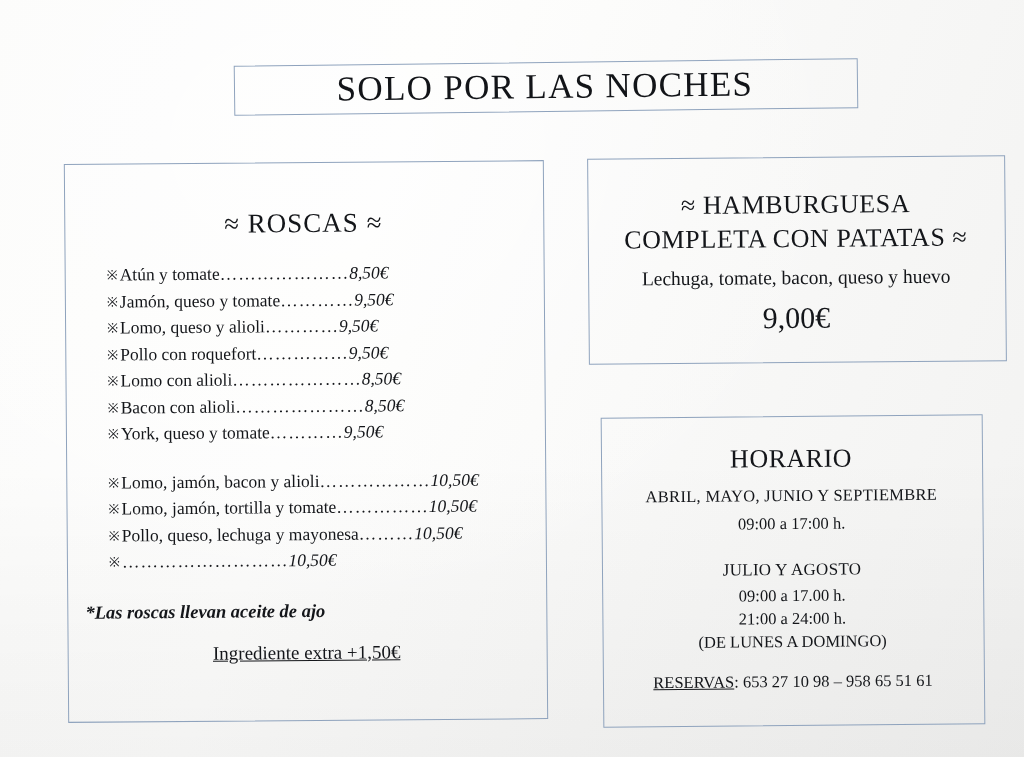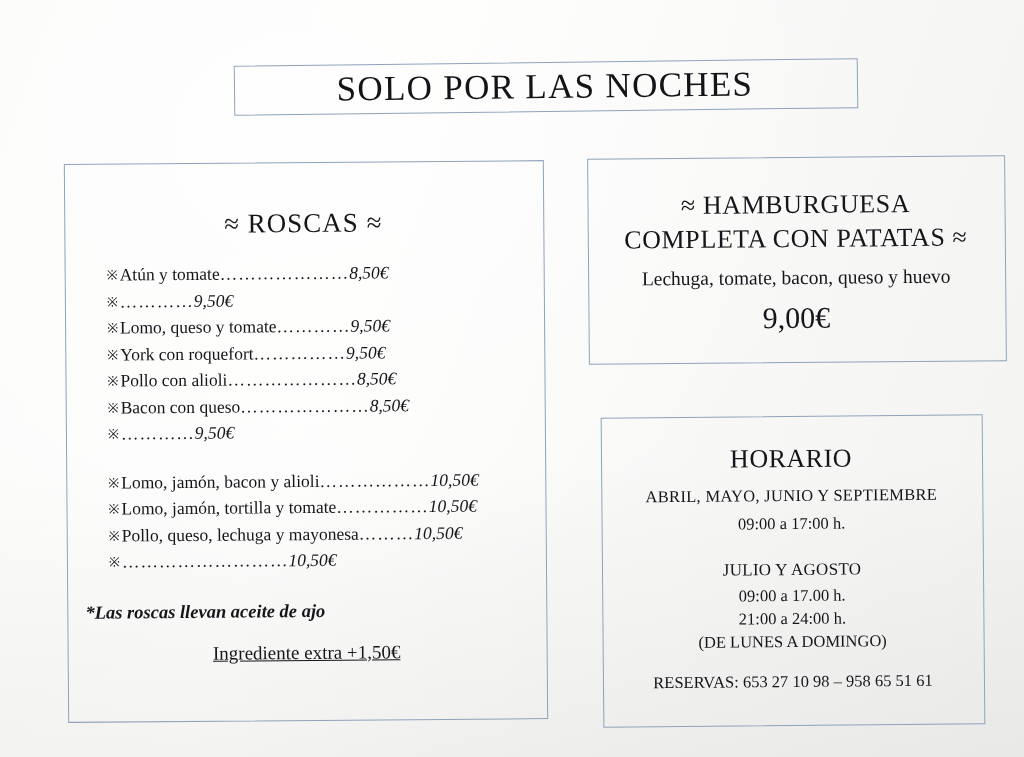--- a/index.html
+++ b/index.html
@@ -229,21 +229,21 @@
     font-size: 16.5px;
   }
   #horario-days {
     margin-top: 3px;
     font-size: 16.5px;
   }
   #horario-reservas {
     margin-top: 20px;
     font-size: 16.5px;
   }
-  #horario-reservas .label { }
+  #horario-reservas .label { text-decoration: underline; }
 </style>
 </head>
 <body>
 
 <div id="table-edge-left"></div>
 <div id="table-edge-bottom"></div>
 
 <div id="paper-sheet">
   <div id="paper-shade"></div>
 </div>
@@ -259,49 +259,51 @@
 
     <ul class="rosca-list first">
       <li>
         <span class="mark">※</span>
         <span class="iname">Atún y tomate</span>
         <span class="dots">…………………</span>
         <span class="price">8,50€</span>
       </li>
       <li>
         <span class="mark">※</span>
+        <span class="iname">Jamón, queso y tomate</span>
         <span class="dots">…………</span>
         <span class="price">9,50€</span>
       </li>
       <li>
         <span class="mark">※</span>
-        <span class="iname">Lomo, queso y tomate</span>
+        <span class="iname">Lomo, queso y alioli</span>
         <span class="dots">…………</span>
         <span class="price">9,50€</span>
       </li>
       <li>
         <span class="mark">※</span>
-        <span class="iname">York con roquefort</span>
+        <span class="iname">Pollo con roquefort</span>
         <span class="dots">……………</span>
         <span class="price">9,50€</span>
       </li>
       <li>
         <span class="mark">※</span>
-        <span class="iname">Pollo con alioli</span>
+        <span class="iname">Lomo con alioli</span>
         <span class="dots">…………………</span>
         <span class="price">8,50€</span>
       </li>
       <li>
         <span class="mark">※</span>
-        <span class="iname">Bacon con queso</span>
+        <span class="iname">Bacon con alioli</span>
         <span class="dots">…………………</span>
         <span class="price">8,50€</span>
       </li>
       <li>
         <span class="mark">※</span>
+        <span class="iname">York, queso y tomate</span>
         <span class="dots">…………</span>
         <span class="price">9,50€</span>
       </li>
     </ul>
 
     <ul class="rosca-list second">
       <li>
         <span class="mark">※</span>
         <span class="iname">Lomo, jamón, bacon y alioli</span>
         <span class="dots">………………</span>

